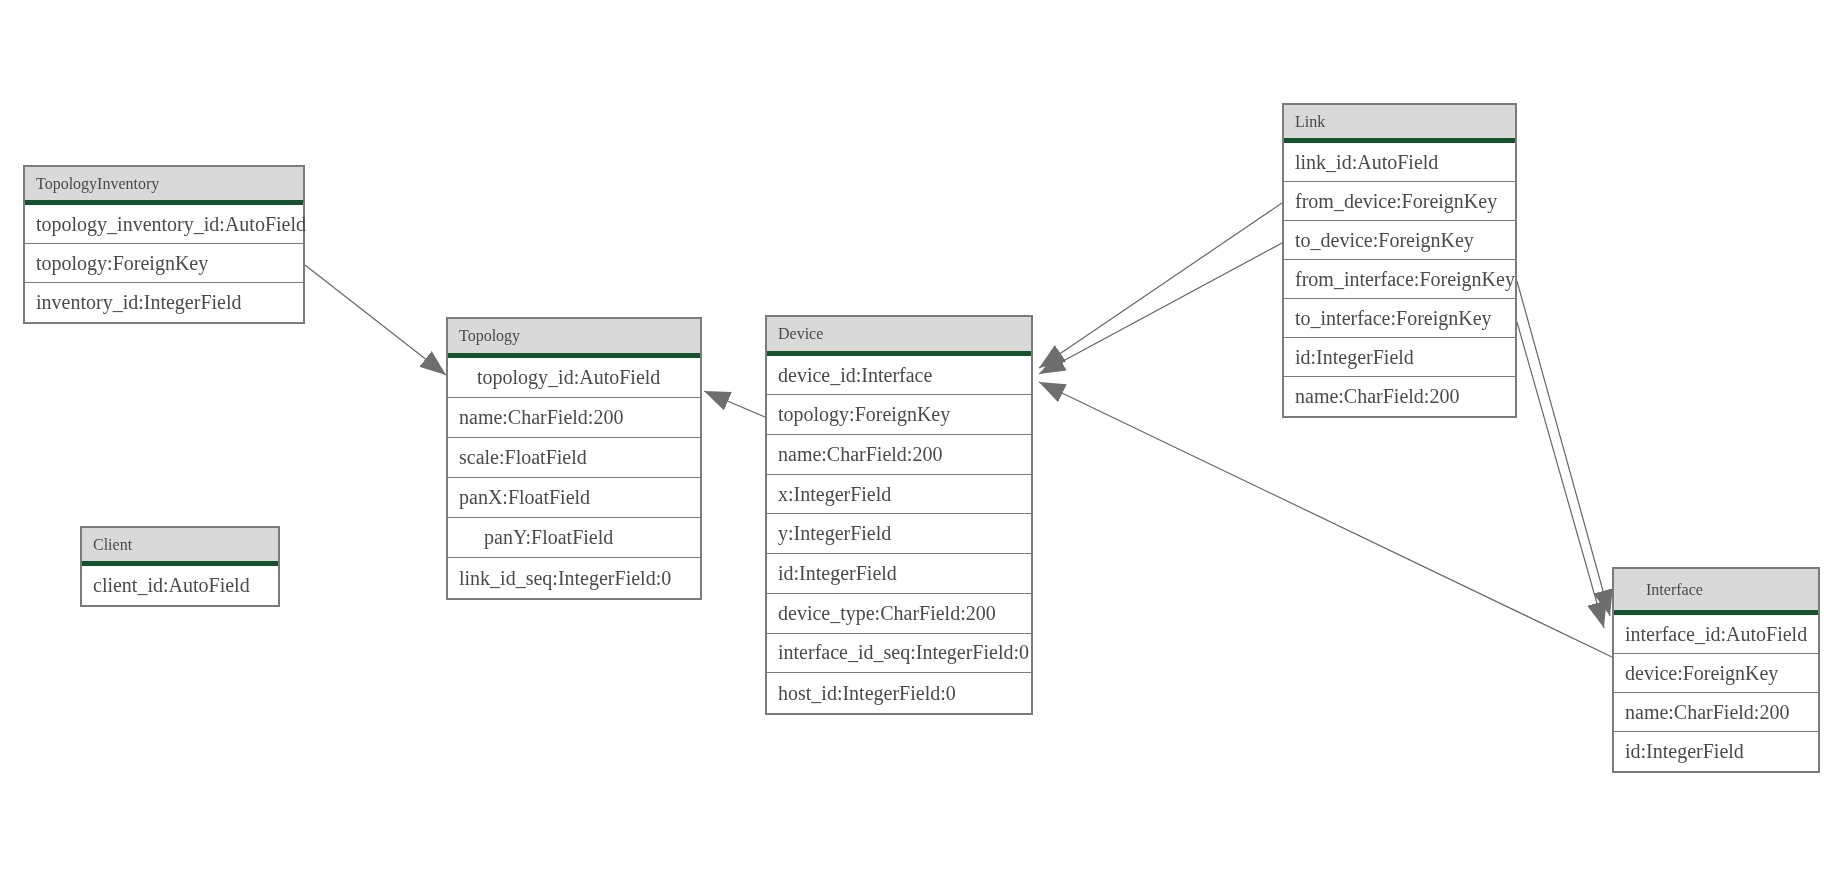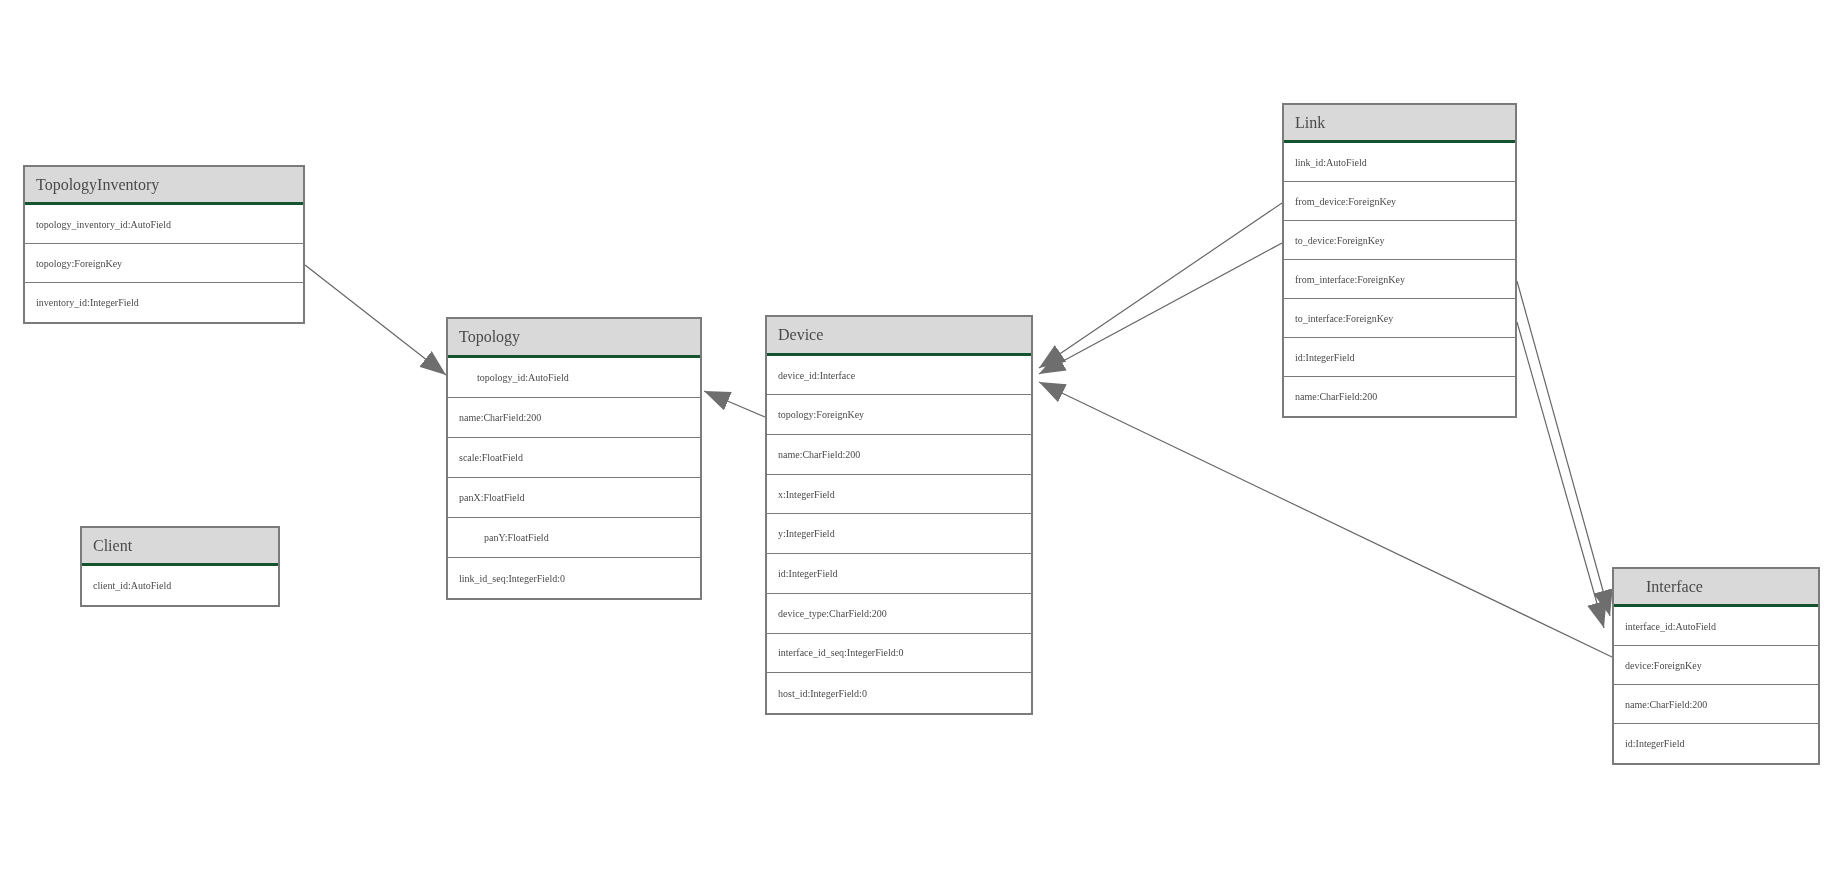--- a/index.html
+++ b/index.html
@@ -12,30 +12,30 @@
   }
   #edge-layer{position:absolute;left:0;top:0;width:1824px;height:874px;}
   .entity{
     position:absolute;
     border:2px solid #7b7b7b;
     background:#ffffff;
     box-sizing:border-box;
   }
   .entity-header{
     background:#d9d9d9;
-    border-bottom:3px solid #14532d;
+    border-bottom:5px solid #14532d;
     display:flex;align-items:center;
     padding:0 11px;
     font-size:16px;color:#4a4a4a;
     box-sizing:border-box;
   }
   .entity-row{
     display:flex;align-items:center;
     padding:0 11px;
-    font-size:10px;color:#4a4a4a;
+    font-size:20px;color:#4a4a4a;
     border-bottom:1px solid #7b7b7b;
     box-sizing:border-box;
     white-space:nowrap;
   }
   .entity-row:last-child{border-bottom:none;}
   .edge{stroke:#666666;stroke-width:1.2;fill:none;}
 </style>
 </head>
 <body>
 
@@ -92,20 +92,20 @@
         <div class="entity-header" style="height: 38px;">Link</div>
         <div class="entity-row" style="height: 39px;">link_id:AutoField</div>
         <div class="entity-row" style="height: 39px;">from_device:ForeignKey</div>
         <div class="entity-row" style="height: 39px;">to_device:ForeignKey</div>
         <div class="entity-row" style="height: 39px;">from_interface:ForeignKey</div>
         <div class="entity-row" style="height: 39px;">to_interface:ForeignKey</div>
         <div class="entity-row" style="height: 39px;">id:IntegerField</div>
         <div class="entity-row" style="height: 39px;">name:CharField:200</div>
       </div>
       <div class="entity" style="left: 1612px; top: 567px; width: 208px;">
-        <div class="entity-header" style="height: 38px; padding-left: 32px;">Interface</div>
+        <div class="entity-header" style="height: 46px; padding-left: 32px;">Interface</div>
         <div class="entity-row" style="height: 39px;">interface_id:AutoField</div>
         <div class="entity-row" style="height: 39px;">device:ForeignKey</div>
         <div class="entity-row" style="height: 39px;">name:CharField:200</div>
         <div class="entity-row" style="height: 39px;">id:IntegerField</div>
       </div>
     </div>
 </div>
 
 </body></html>

